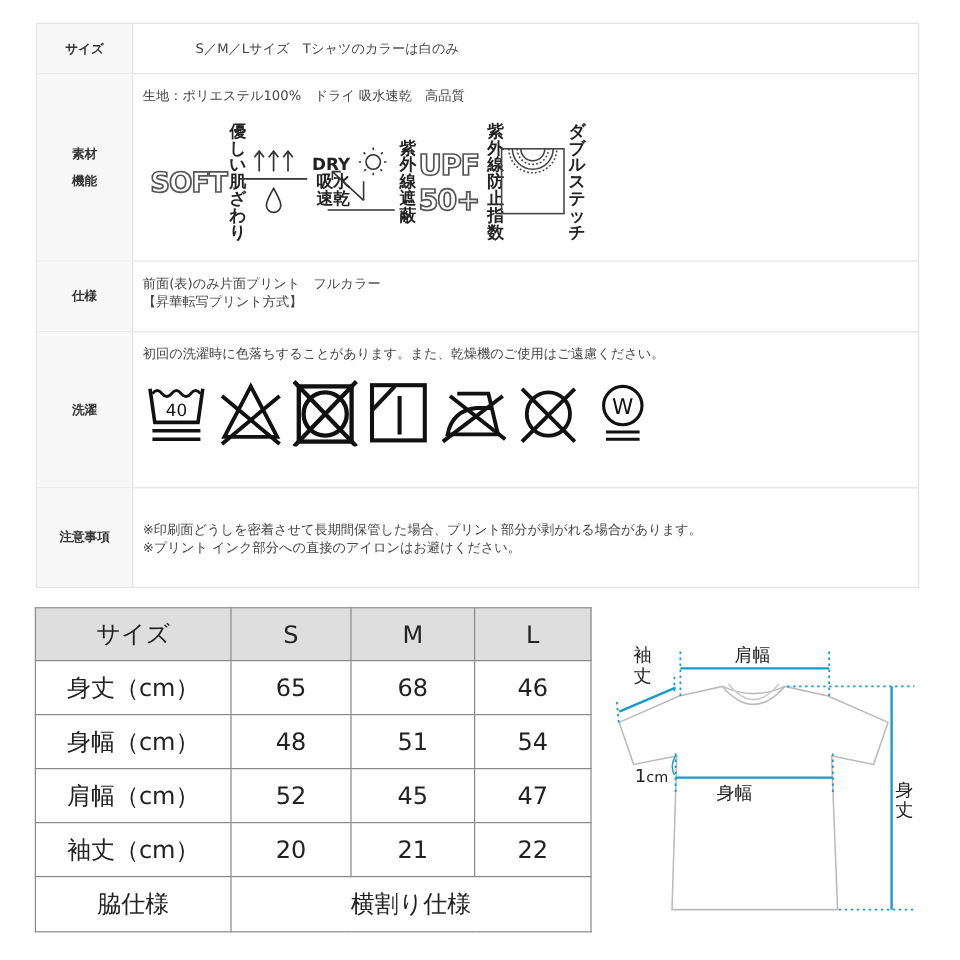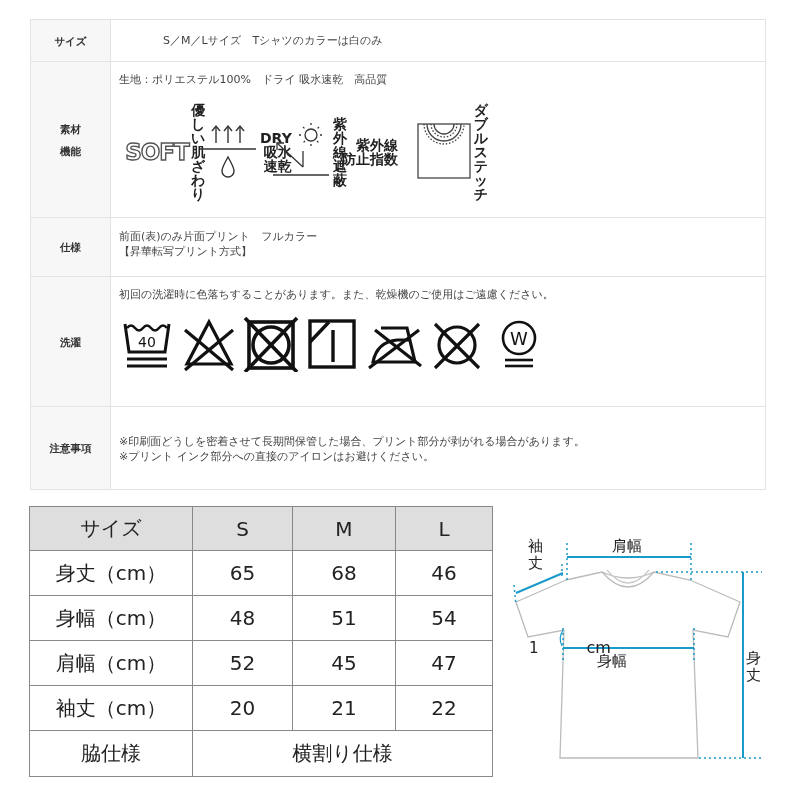--- a/index.html
+++ b/index.html
@@ -109,20 +109,28 @@
                 <polyline points="8,29 8,22 15,22"></polyline>
                 <line x1="34" y1="30" x2="34" y2="46"></line>
                 <line x1="4" y1="54" x2="60" y2="54"></line>
               </g>
             </svg>
           </div>
           <div class="cap">紫外線遮蔽</div>
         </div>
 
         <div class="feat">
+          <div class="ico">
+            <svg width="64" height="62" viewBox="0 0 64 62">
+              <g font-family="DejaVu Sans, sans-serif" font-weight="bold" font-size="24" fill="#fff" stroke="#555" stroke-width="1.4" text-anchor="middle">
+                <text x="32" y="26" letter-spacing="-1">UPF</text>
+                <text x="32" y="55" letter-spacing="-1">50+</text>
+              </g>
+            </svg>
+          </div>
           <div class="cap">紫外線
 防止指数</div>
         </div>
 
         <div class="feat">
           <div class="ico">
             <svg width="58" height="60" viewBox="0 0 58 60">
               <g stroke="#444" stroke-width="1.3" fill="none">
                 <rect x="3" y="3" width="52" height="54"></rect>
                 <path d="M12 3 A 17 17 0 0 0 46 3"></path>
@@ -302,15 +310,15 @@
     <div>袖</div>
     <div>丈</div>
   </div>
   <div class="lbl" style="left:112px;top:28px;">肩幅</div>
   <div class="lbl" style="left:97px;top:143px;">身幅</div>
   <div class="lbl" style="left:246px;top:140px;">
     <div>身</div>
     <div>丈</div>
   </div>
   <div class="lbl" style="left:29px;top:129px;">
-    <span style="font-size:15px;">1</span><span style="font-size:16px;margin-left:48px;">cm</span>
+    <span style="font-size:15px;">1</span><span style="font-size:12px;">cm</span>
   </div>
 </div>
 
 </body></html>

